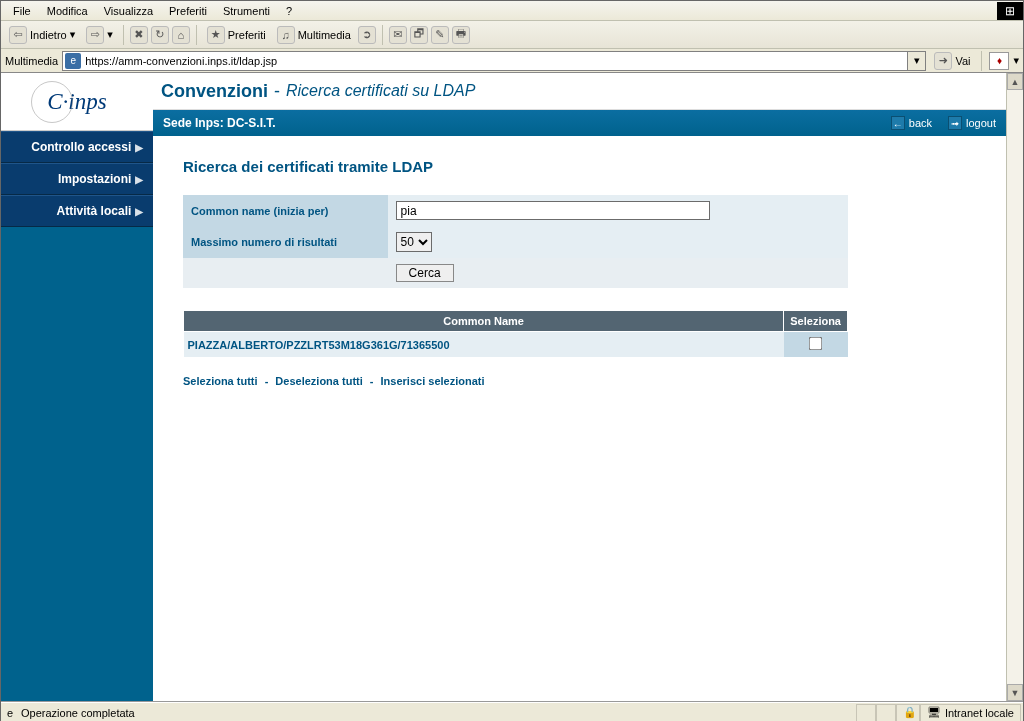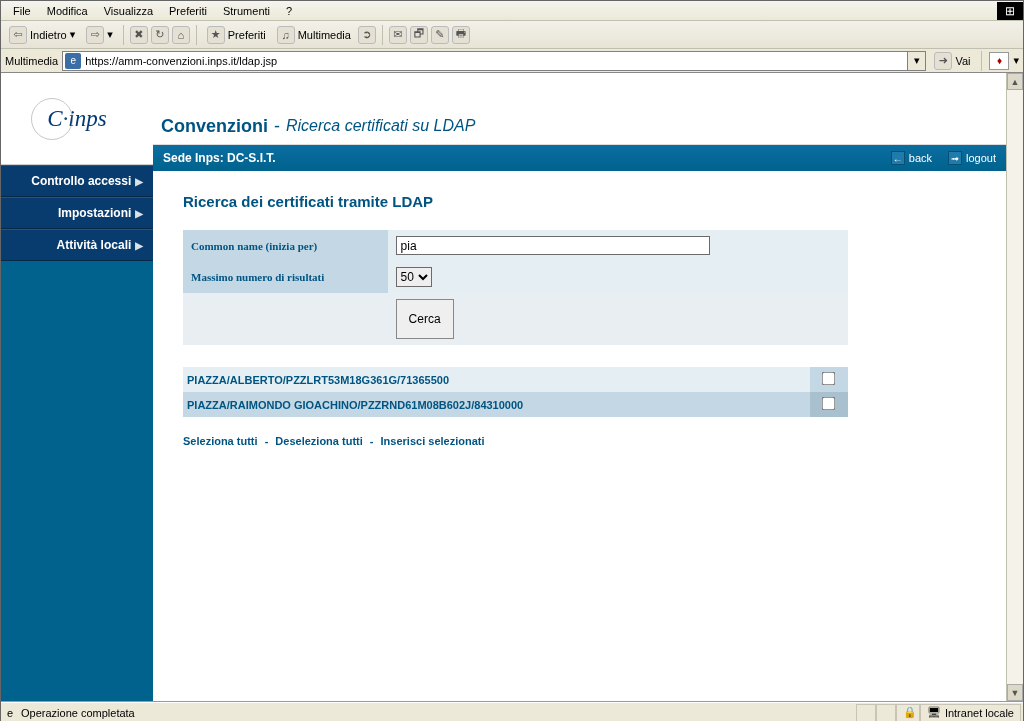--- a/index.html
+++ b/index.html
@@ -88,21 +88,21 @@
     position: relative;
     border-bottom:1px solid #999;
   }
   .sidebar {
     width: 152px;
     background:#00628d;
     display:flex;
     flex-direction:column;
   }
   .logo-cell {
-    height: 92px;
+    height: 58px;
     background:#fff;
     border-bottom:1px solid #ccc;
     display:flex; align-items:center; justify-content:center;
   }
   .logo-cell .logo {
     font-family: Georgia, serif;
     font-size: 23px;
     font-style: italic;
     color:#003a78;
     position:relative;
@@ -138,21 +138,20 @@
     position:relative;
     overflow:auto;
   }
   .page-title-bar {
     height:37px;
     border-bottom:1px solid #ddd;
     display:flex; align-items:center;
     padding:0 8px;
     color:#005482;
     font-family: Verdana, Arial, sans-serif;
-    margin-top: 35px;
   }
   .page-title-bar .t1 { font-size:18px; font-weight:bold; }
   .page-title-bar .sep { margin:0 6px; font-size:18px; }
   .page-title-bar .t2 { font-size:16px; font-style:italic; }
 
   .sede-bar {
     height:26px;
     background: linear-gradient(#0b6ea1,#00628d);
     color:#fff;
     display:flex;
@@ -164,30 +163,30 @@
   }
   .sede-right { display:flex; gap:16px; align-items:center; }
   .sede-link { display:flex; align-items:center; gap:4px; cursor:pointer; font-weight:normal; font-size:11px; }
   .sede-link .ico-sq { width:14px;height:14px;background:#1e7bab;border:1px solid #0a4f72;display:flex;align-items:center;justify-content:center;font-size:10px; }
 
   .content-inner { padding: 22px 30px 0 30px; }
   .h2 { color:#005482; font-weight:bold; font-size:15px; margin-bottom:20px; }
 
   .form-tbl { width: 665px; border-collapse:collapse; }
   .form-tbl td { background:#c3d8e4; padding:6px 8px; color:#005482; font-weight:bold; font-size:11px; vertical-align:middle; }
-  .form-tbl td.label { width:196px;font-family:Liberation Serif, serif; }
+  .form-tbl td.label { width:196px; }
   .form-tbl td.input-cell { background:#e5eef3; width:441px; }
   .form-tbl input[type=text]{
     border:1px solid #6b6b6b; font-size:12px; padding:1px 4px; width:314px; height:19px;
   }
   .form-tbl select { border:1px solid #6b6b6b; font-size:12px; height:20px; width:36px; }
   .form-tbl .btn-row td { background:#e8eef2; text-align:left; }
   .form-tbl .btn-row td.label { background:#e8eef2; }
   .form-tbl button {
-    border:1px solid #888; background:#efefef; padding:12px 12px; font-size:12px; cursor:pointer;
+    border:1px solid #888; background:#efefef; padding:1px 12px; font-size:12px; cursor:pointer;
   }
 
   .results { width: 665px; margin-top:22px; border-collapse:collapse; }
   .results th { background:#536572; color:#fff; font-size:11px; font-weight:bold; padding:4px 6px; text-align:center; border:1px solid #fff;}
   .results th.sel { width:58px; }
   .results td { background:#e5eef3; color:#005482; font-weight:bold; font-size:11px; padding:5px 4px;margin-left:11px; }
   .results tr.alt td { background:#c3d8e4; }
   .results td.chk { text-align:center; background:#c3d8e4; }
   .results tr.alt td.chk { background:#a9c0cf; }
   .results input[type=checkbox]{ transform:scale(1.05); }
@@ -349,26 +348,26 @@
             <td class="label"></td>
             <td>
               <button>Cerca</button>
             </td>
           </tr>
         </tbody>
           </table>
 
         <table class="results">
           <tbody>
+              <tr>
+            <th>Common Name</th>
+            <th class="sel">Seleziona</th>
+          </tr>
           <tr>
             <td>PIAZZA/ALBERTO/PZZLRT53M18G361G/71365500</td>
-            <td class="chk"><input type="checkbox" style=""></td>
-          </tr>
-          <tr class="alt">
-            <td>PIAZZA/RAIMONDO GIOACHINO/PZZRND61M08B602J/84310000</td>
             <td class="chk"><input type="checkbox" style=""></td>
           </tr>
         </tbody>
           </table>
 
         <div class="links-row">
           <a>Seleziona tutti</a>
           <span class="dash">-</span>
           <a>Deseleziona tutti</a>
           <span class="dash">-</span>

